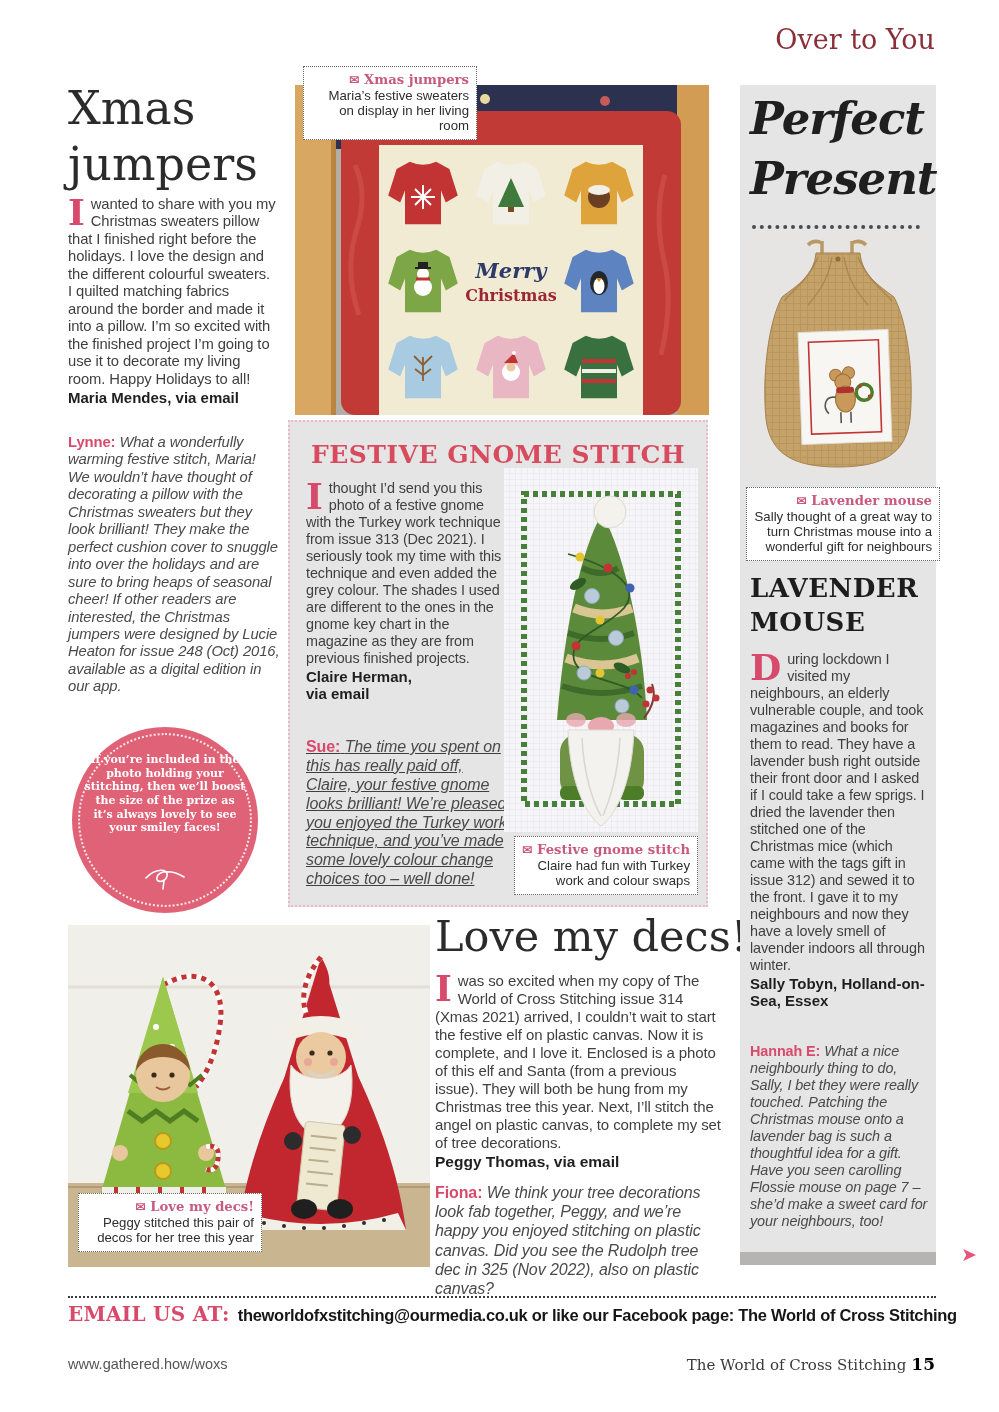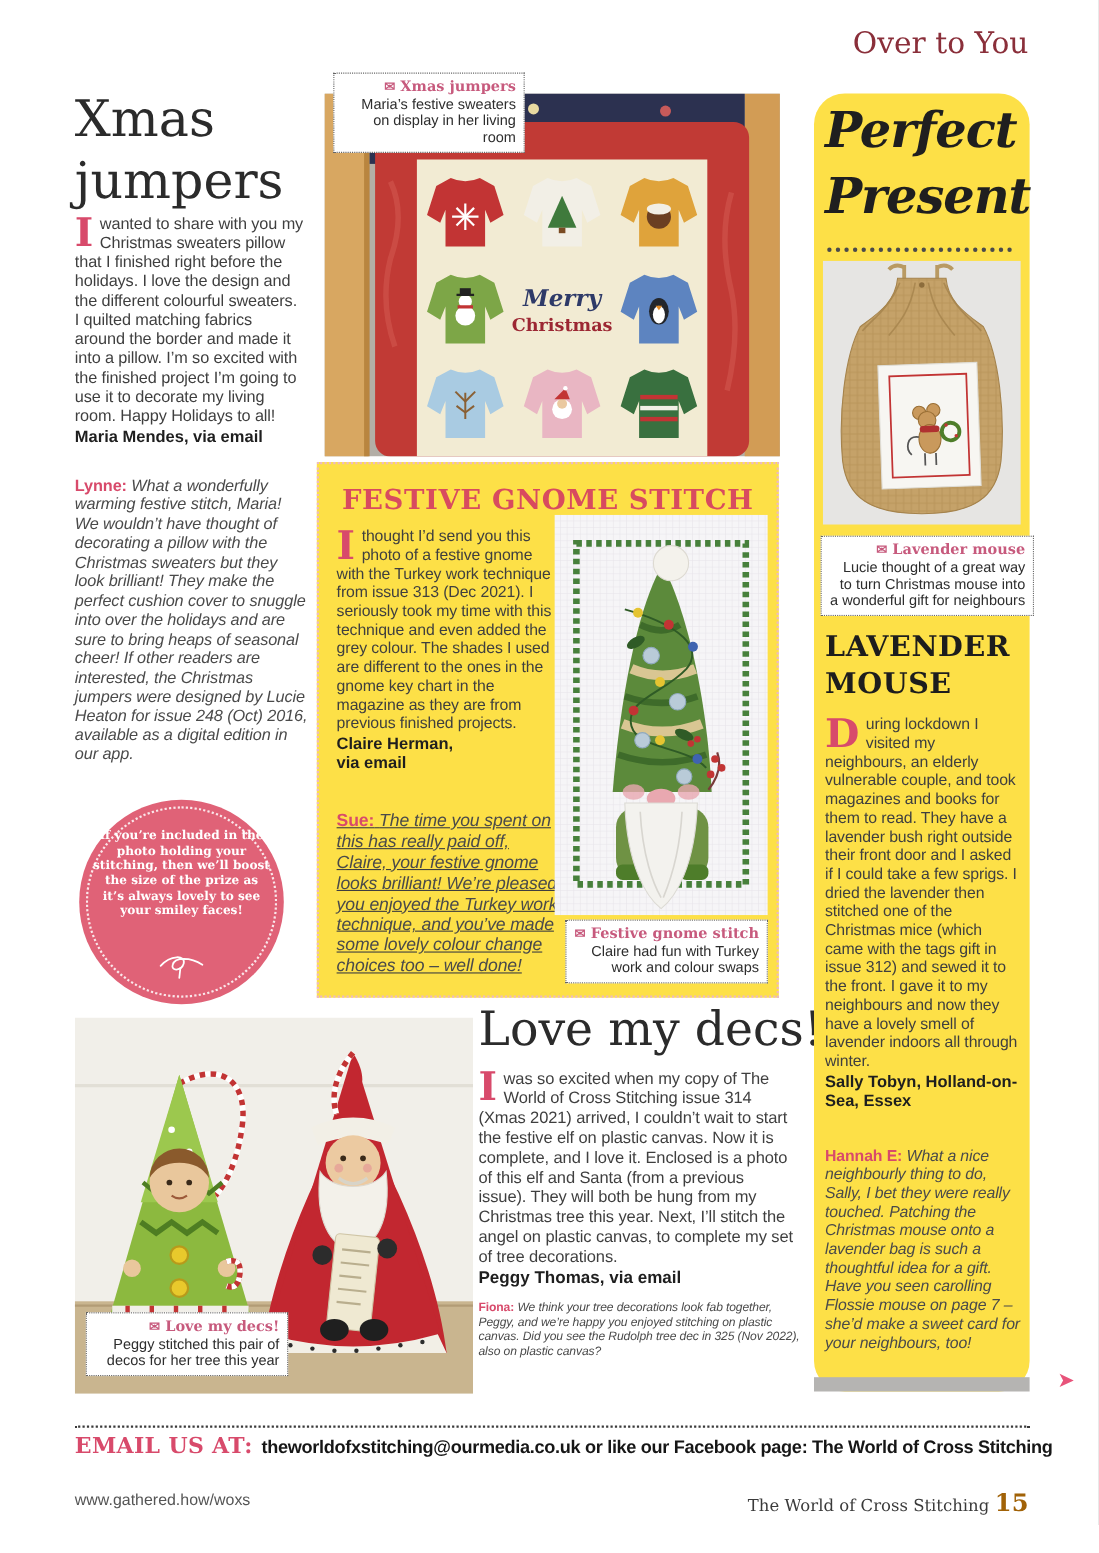--- a/index.html
+++ b/index.html
@@ -20,51 +20,51 @@
   .reply-text{font-style:italic;color:#4a4a4a;}
   p{margin:0;}
 
   
   .caption-box{background:#fff;border:1px dotted #666;padding:5px 7px 6px 7px;
                font-size:13.2px;line-height:1.14;color:#2d2d2d;z-index:5;text-align:right;}
   .caption-title{font-family:"DejaVu Serif",serif;font-weight:bold;color:#c75a7d;font-size:13.2px;}
   .env{color:#c75a7d;font-size:12px;}
 
   
-  .pink-box{left:288px;top:420px;width:420px;height:487px;background:#fde047;
+  .pink-box{left:288px;top:420px;width:420px;height:487px;background:#e5e5e5;
             border:2px dotted #ecb9c6;box-sizing:border-box;}
   .pink-box-title{position:absolute;top:18px;left:0;width:100%;text-align:center;
             font-family:"DejaVu Serif",serif;font-weight:bold;font-size:25px;color:#d84b5f;letter-spacing:0.5px;}
 
   
   .badge{left:72px;top:727px;width:186px;height:186px;border-radius:50%;background:#e06277;z-index:4;}
   .badge-inner{position:absolute;inset:6px;border:2px dotted rgba(255,255,255,0.85);border-radius:50%;}
   .badge-text{position:absolute;top:26px;left:12px;right:12px;text-align:center;color:#fff;
               font-family:"DejaVu Serif",serif;font-weight:bold;font-size:11px;line-height:1.24;}
   .badge-squiggle{position:absolute;bottom:22px;left:50%;transform:translateX(-50%);}
 
   
-  .panel{left:740px;top:85px;width:196px;height:1180px;background:#fde047;border-radius:28px;}
+  .panel{left:740px;top:85px;width:196px;height:1180px;background:#e5e5e5;}
   .present{position:absolute;top:4px;left:10px;width:180px;font-family:"DejaVu Serif",serif;
            font-style:italic;font-weight:bold;font-size:45px;line-height:60px;color:#1f1f1f;letter-spacing:-1px;}
   .present-dots{position:absolute;top:140px;left:12px;width:168px;border-top:4px dotted #4b4b4b;}
   .lav-title{position:absolute;top:486px;left:10px;font-family:"DejaVu Serif",serif;font-weight:bold;
              font-size:26px;line-height:34px;color:#1d1d1d;letter-spacing:0.5px;}
   .panel-bar{position:absolute;left:0;right:0;bottom:0;height:13px;background:#b5b4b2;}
   .panel .body-text{font-size:14.4px;}
 
   
   .email-dots{left:68px;top:1296px;width:868px;border-top:2px dotted #3a3a3a;}
   .email-row{left:68px;top:1302px;width:868px;display:flex;align-items:baseline;gap:8px;white-space:nowrap;}
   .email-label{font-family:"DejaVu Serif",serif;font-weight:bold;font-size:20px;color:#d84a6b;letter-spacing:0.3px;}
   .email-text{font-weight:bold;font-size:16.5px;color:#161616;letter-spacing:-0.3px;}
   .footer-left{left:68px;top:1356px;font-size:14.5px;color:#555;}
   .footer-right{right:64px;top:1354px;font-family:"DejaVu Serif",serif;font-size:15px;color:#3a3a3a;
                 display:flex;align-items:baseline;gap:5px;justify-content:center;}
-  .footer-page{font-weight:bold;font-size:22px;color:#a16207;}
+  .footer-page{font-weight:bold;font-size:17px;color:#000000;}
 
   .arrow{right:22px;top:1243px;color:#e8537a;font-size:19px;}
 </style>
 </head>
 <body>
 
 <div class="page">
 
   <div class="abs page-header">Over to You</div>
 
@@ -327,21 +327,21 @@
 
   <div class="abs col-title" style="left:435px;top:912px;font-size:43px;line-height:48px;">Love my decs!</div>
 
   <div class="abs" style="left:435px;top:972px;width:288px;">
     <p class="body-text" style="font-size:15px;line-height:1.2;">
       <span class="dropcap">I</span><span>was so excited when my copy of The World of Cross Stitching issue 314 (Xmas 2021) arrived, I couldn’t wait to start the festive elf on plastic canvas. Now it is complete, and I love it. Enclosed is a photo of this elf and Santa (from a previous issue). They will both be hung from my Christmas tree this year. Next, I’ll stitch the angel on plastic canvas, to complete my set of tree decorations.</span>
     </p>
     <div class="sig" style="font-size:15.5px;">Peggy Thomas, via email</div>
   </div>
 
-  <p class="abs body-text" style="left:435px;top:1183px;width:292px;font-size:11px;line-height:1.2;">
+  <p class="abs body-text" style="left:435px;top:1183px;width:292px;font-size:16px;line-height:1.2;">
     <span class="reply-name">Fiona:</span>
     <span class="reply-text">We think your tree decorations look fab together, Peggy, and we’re happy you enjoyed stitching on plastic canvas. Did you see the Rudolph tree dec in 325 (Nov 2022), also on plastic canvas?</span>
   </p>
 
   <div class="abs panel">
     <div class="present">
       <div>Perfect</div>
       <div>Present</div>
     </div>
     <div class="present-dots"></div>
@@ -370,21 +370,21 @@
         <circle cx="116" cy="156" r="8" fill="none" stroke="#4e7d2a" stroke-width="3.5"></circle>
         <circle cx="112" cy="150" r="1.6" fill="#c23434"></circle>
           <circle cx="121" cy="160" r="1.6" fill="#c23434"></circle>
         <path d="M92 175 V186 M102 175 V186" stroke="#555" stroke-width="1.6"></path>
         <path d="M87 160 C 76 158, 74 170, 80 176" stroke="#555" stroke-width="1.6" fill="none"></path>
       </g>
     </svg>
 
     <div class="caption-box abs" style="left:6px;top:402px;width:178px;">
       <div class="caption-title"><span class="env">✉</span> <span>Lavender mouse</span></div>
-      <div>Lucie thought of a great way to turn Christmas mouse into a wonderful gift for neighbours</div>
+      <div>Sally thought of a great way to turn Christmas mouse into a wonderful gift for neighbours</div>
     </div>
 
     <div class="lav-title">
       <div>LAVENDER</div>
       <div>MOUSE</div>
     </div>
 
     <div class="abs" style="left:10px;top:566px;width:178px;">
       <p class="body-text">
         <span class="dropcap">D</span><span>uring lockdown I visited my neighbours, an elderly vulnerable couple, and took magazines and books for them to read. They have a lavender bush right outside their front door and I asked if I could take a few sprigs. I dried the lavender then stitched one of the Christmas mice (which came with the tags gift in issue 312) and sewed it to the front. I gave it to my neighbours and now they have a lovely smell of lavender indoors all through winter.</span>

